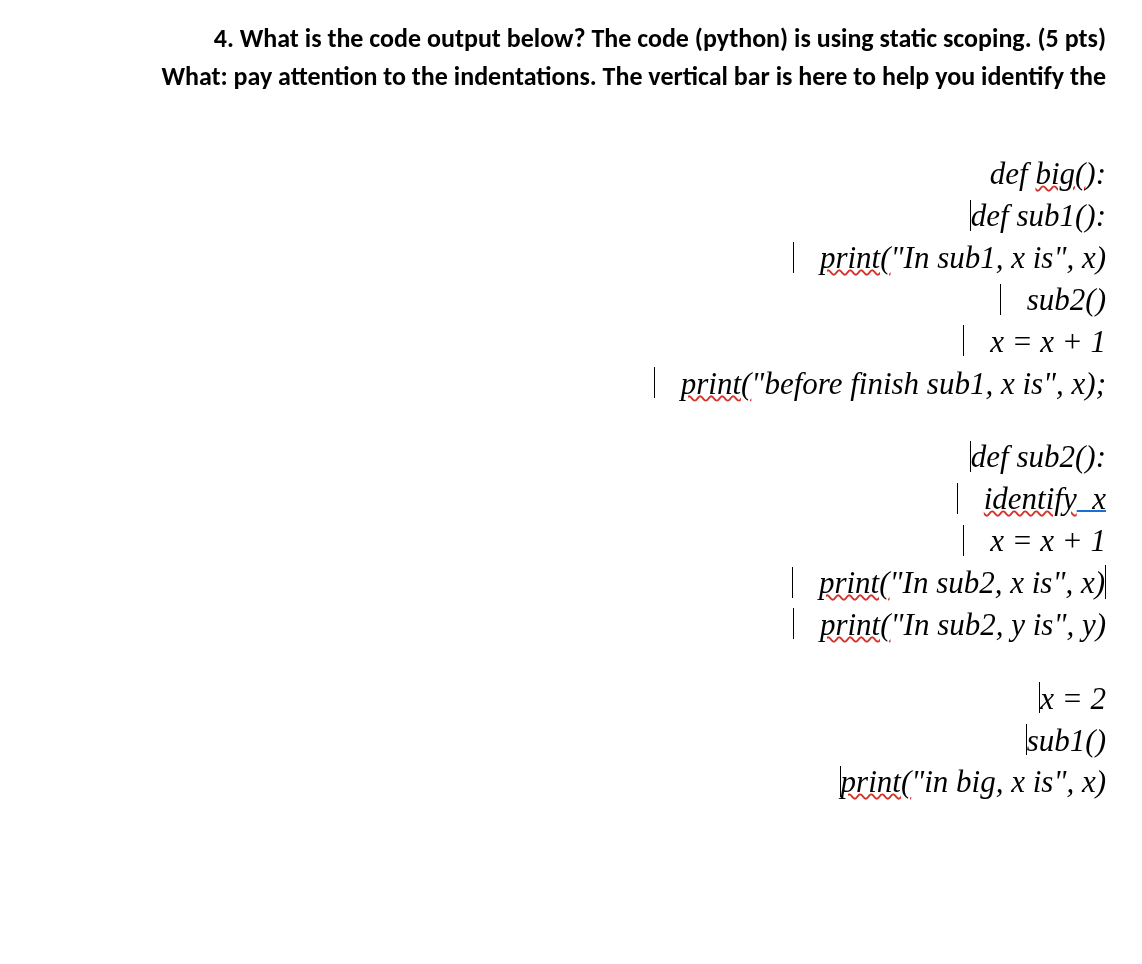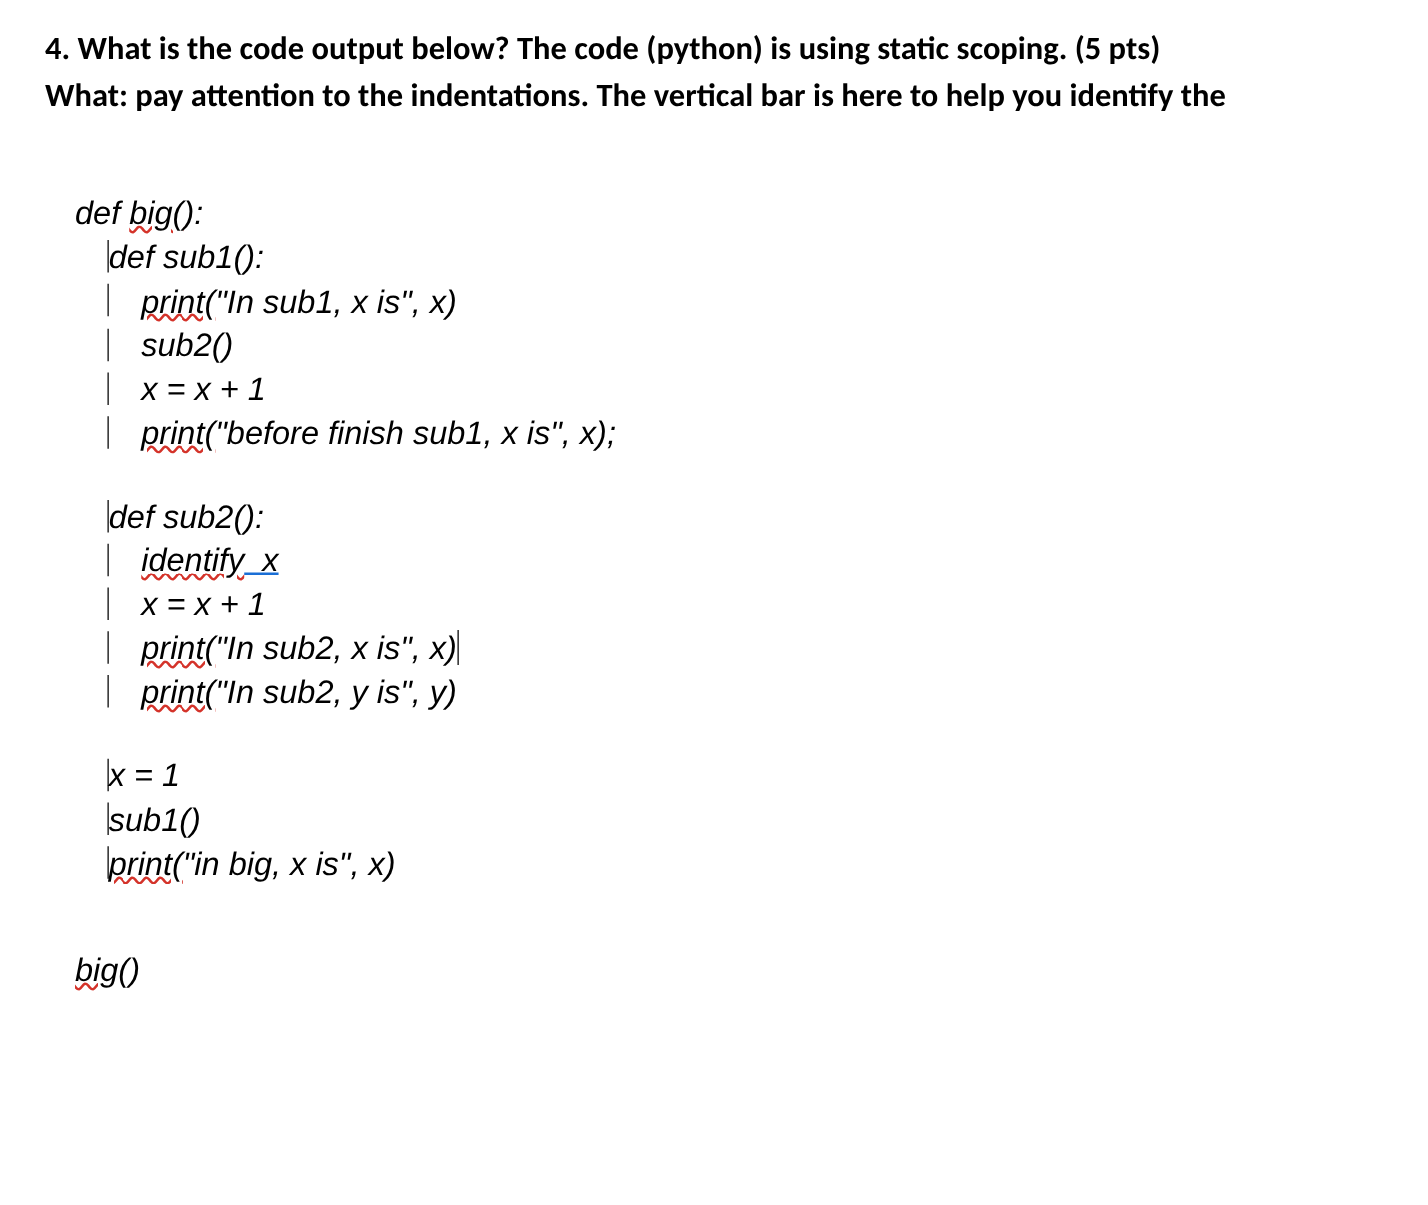--- a/index.html
+++ b/index.html
@@ -7,32 +7,33 @@
     padding: 0;
     width: 1142px;
     height: 964px;
     background: #ffffff;
     font-family: Calibri, "Segoe UI", Arial, sans-serif;
     color: #000000;
   }
   .page {
     padding: 20px 36px 20px 36px;
     box-sizing: border-box;
+    text-align: right;
   }
   .question {
     font-size: 26px;
     font-weight: 700;
     line-height: 1.45;
     margin-bottom: 58px;
   }
   .code-block {
-    font-size: 26px;
+    font-size: 31px;
     font-style: italic;
     line-height: 1.35;
-    font-family: Liberation Sans, sans-serif;
+    font-family: Liberation Serif, serif;
     margin-left: 24px;
   }
   .line {
     white-space: pre;
   }
   .kw-underline {
     text-decoration: underline;
     text-decoration-color: #1a6fd6;
     text-decoration-thickness: 2px;
   }
@@ -91,24 +92,23 @@
 
 
     <div class="line"><span class="pad1"></span><span class="indent-bar"></span><span class="pad1"></span><span>x = x + 1</span></div>
 
     <div class="line"><span class="pad1"></span><span class="indent-bar"></span><span class="pad1"></span><span class="kw-underline red-wavy">print(</span><span>"In sub2, x is", x)</span><span class="cursor"></span></div>
 
     <div class="line"><span class="pad1"></span><span class="indent-bar"></span><span class="pad1"></span><span class="kw-underline red-wavy">print(</span><span>"In sub2, y is", y)</span></div>
 
     <div class="gap"></div>
 
-    <div class="line"><span class="pad1"></span><span class="indent-bar"></span><span>x = 1</span></div>
+    <div class="line"><span class="pad1"></span><span class="indent-bar"></span><span>x = 2</span></div>
 
     <div class="line"><span class="pad1"></span><span class="indent-bar"></span><span>sub1()</span></div>
 
     <div class="line"><span class="pad1"></span><span class="indent-bar"></span><span class="kw-underline red-wavy">print(</span><span>"in big, x is", x)</span></div>
 
     <div class="gap-big"></div>
 
-    <div class="line"><span class="kw-underline red-wavy">big(</span><span>)</span></div>
 
   </div>
 </div>
 
 </body></html>

